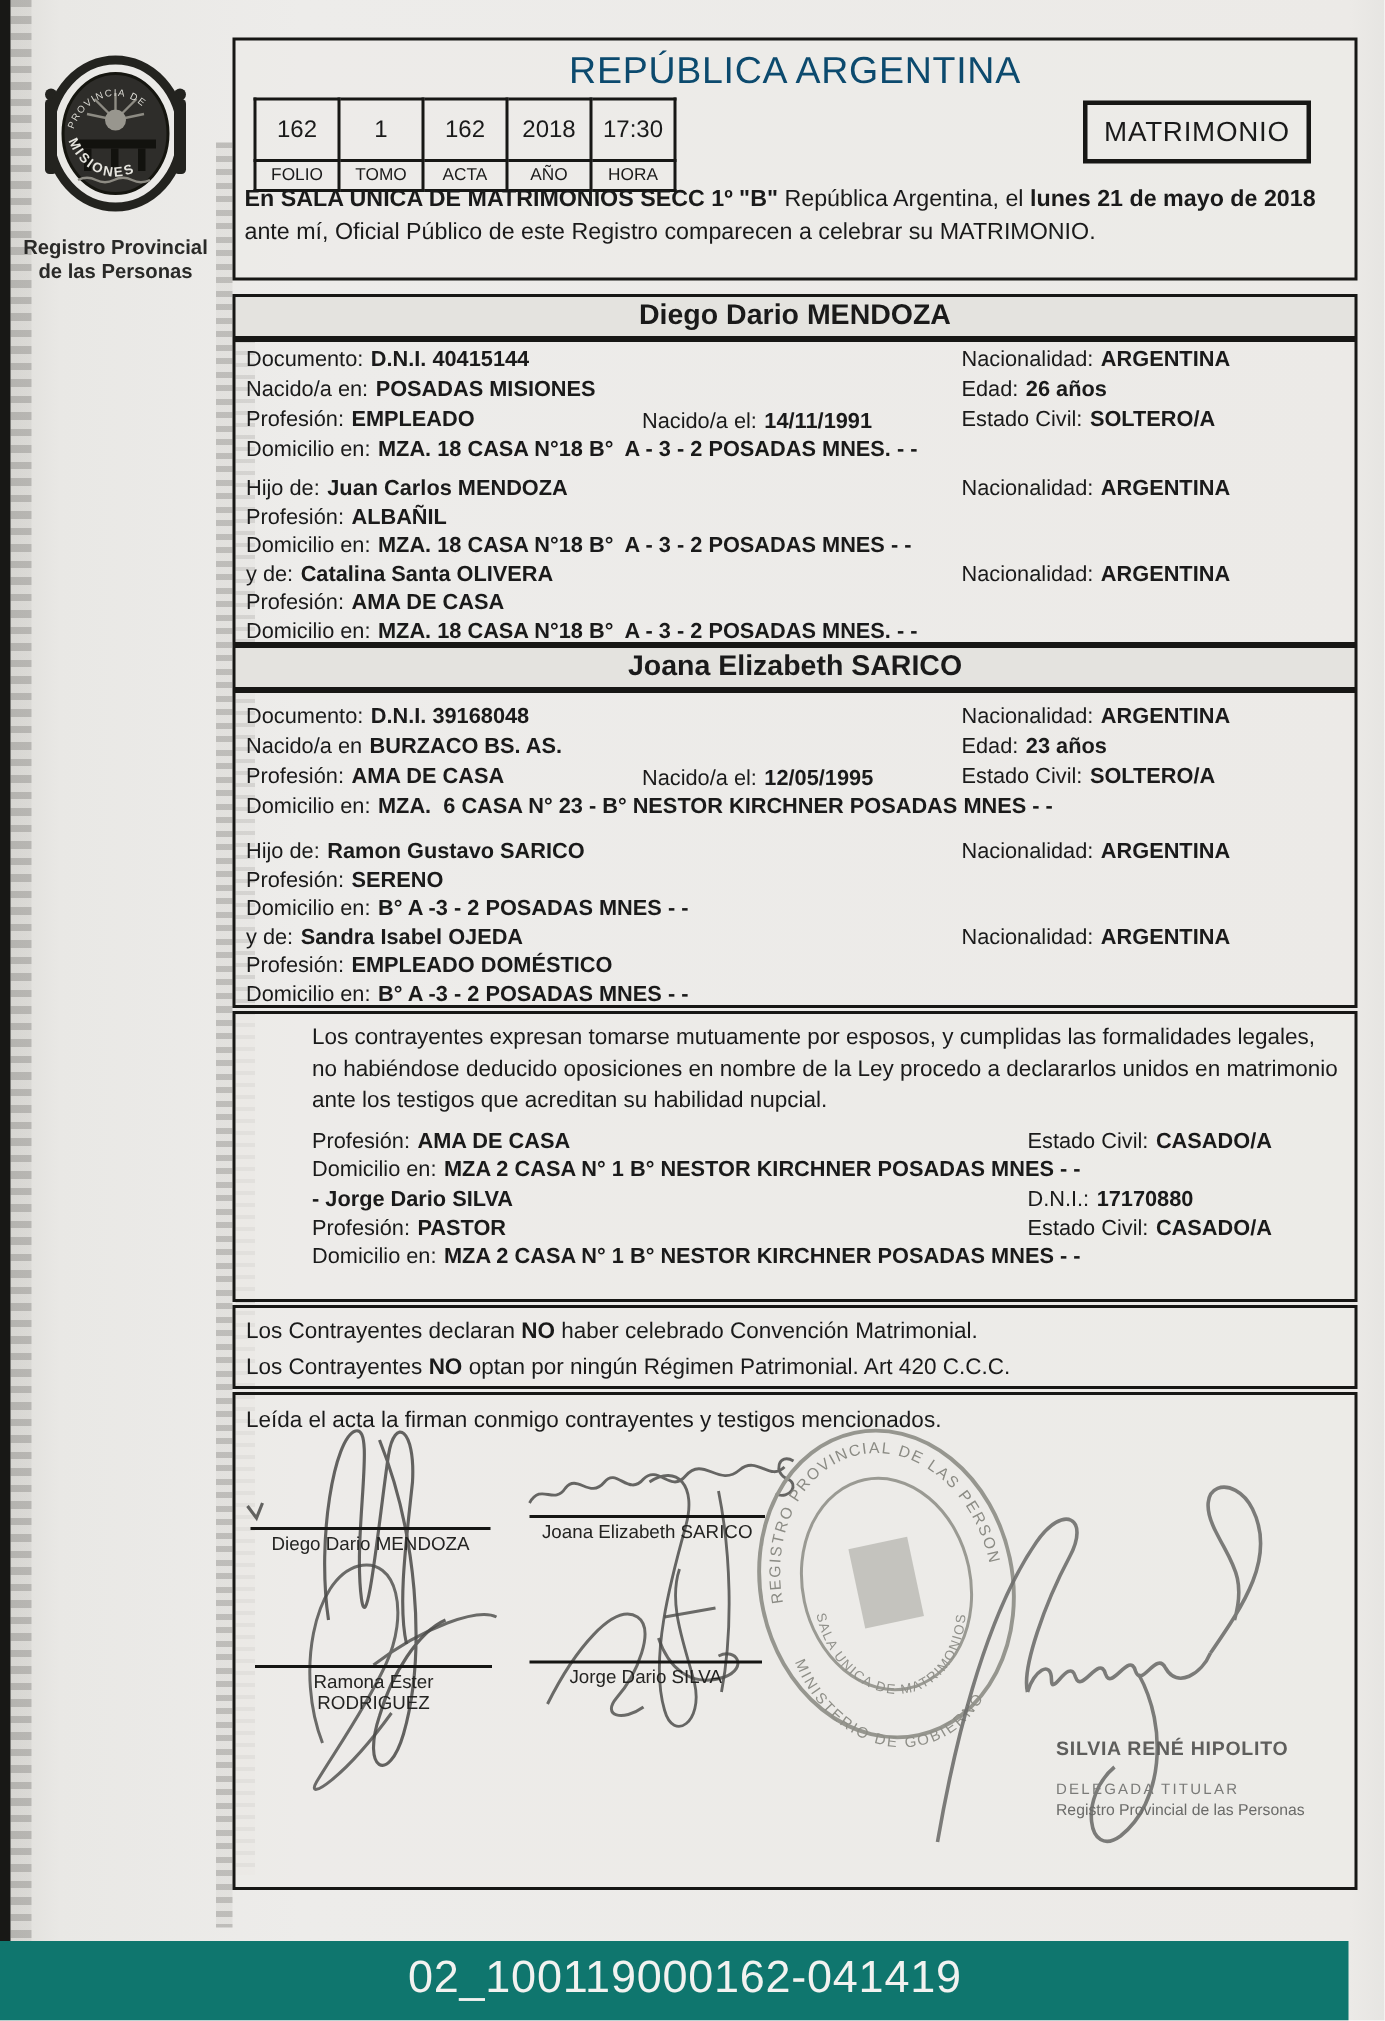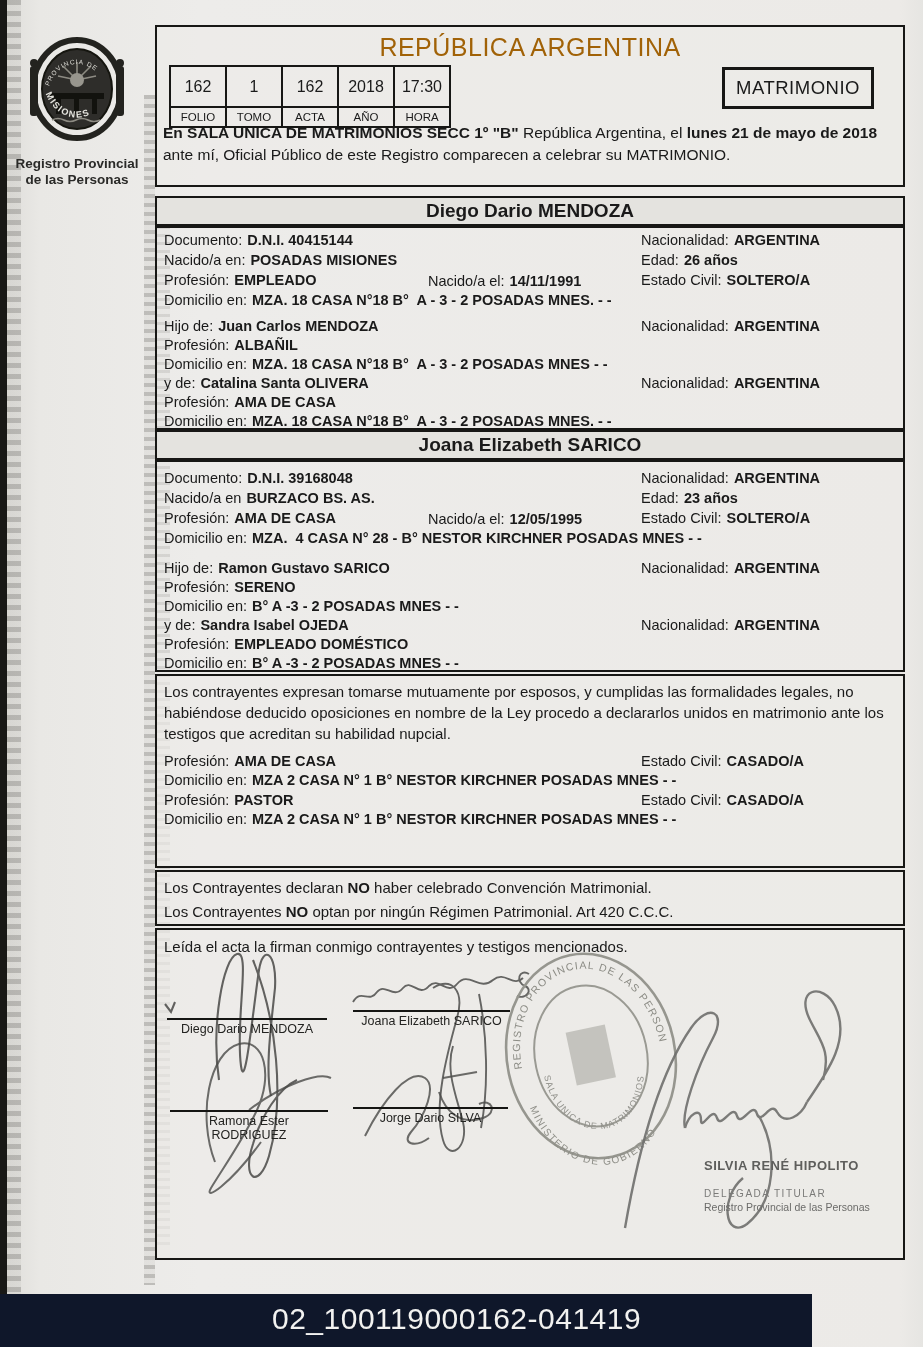--- a/index.html
+++ b/index.html
@@ -20,21 +20,21 @@
     background:repeating-linear-gradient(180deg, rgba(105,103,98,.18) 0 3px, rgba(160,158,150,.05) 3px 8px); }
 
   
   .logo-block { position:absolute; left:10px; top:36px; width:134px; text-align:center; }
   .org-name { margin-top:4px; font-size:13.5px; font-weight:bold; line-height:16px; color:#2a2a28; }
 
   
   .doc { position:absolute; left:155px; top:25px; width:750px; }
   .bx { border:2px solid #171715; position:relative; background:rgba(236,235,232,.55); }
   .box-header { height:162px; margin-bottom:9px; }
-  .doc-title { position:absolute; left:0; right:0; top:6px; text-align:center; font-size:25px; letter-spacing:.5px; color:#a16207; }
+  .doc-title { position:absolute; left:0; right:0; top:6px; text-align:center; font-size:25px; letter-spacing:.5px; color:#0c4a6e; }
   .rec-table { position:absolute; left:12px; top:38px; border-collapse:collapse; }
   .rec-table td { border:2px solid #171715; text-align:center; }
   .rec-table .v td { width:56px; height:41px; font-size:16px; }
   .rec-table .l td { height:20px; font-size:11.5px; }
   .badge { position:absolute; left:565px; top:40px; width:152px; height:42px; border:3px solid #171715;
     text-align:center; line-height:36px; font-size:18.5px; letter-spacing:.5px; }
   .intro { position:absolute; left:6px; right:3px; top:95px; font-size:15.5px; line-height:22px; }
   .b { font-weight:bold; }
 
   .bar { height:30px; border:2px solid #171715; background:#e4e3df; text-align:center;
@@ -43,39 +43,39 @@
   .det-a { height:204px; padding-top:4px; }
   .det-b { height:212px; padding-top:8px; }
   .row { position:relative; height:20px; padding-left:7px; font-size:14.5px; white-space:nowrap; }
   .rows-sm .row { height:19px; }
   .sp6 { height:6px; } .sp10 { height:10px; }
   .lbl { font-weight:400; margin-right:5px; }
   .val { font-weight:bold; white-space:pre; }
   .colm { position:absolute; left:271px;margin-top:41px; }
   .colr { position:absolute; left:484px; }
 
-  .box-consent { height:194px; margin-top:2px; }
+  .box-consent { height:194px; margin-top:2px;padding-left:44px; }
   .cons-par { padding:5px 6px 0 7px; font-size:15px; line-height:21px; }
   .wit { margin-top:9px; }
   .wit .row { height:19px; }
 
   .box-decl { height:56px; margin-top:2px; }
   .decl-line { padding-left:7px; margin-top:7px; font-size:15px; }
 
   .box-sign { height:332px; margin-top:2px; }
   .closing { padding:8px 0 0 7px; font-size:15px; }
   .sigline { position:absolute; height:2px; background:#151513; }
   .siglabel { position:absolute; text-align:center; font-size:12.5px; color:#232321; line-height:14px; }
   .sig-svg { position:absolute; left:0; top:0; width:746px; height:328px; pointer-events:none; }
   .official { position:absolute; left:547px; top:228px; width:205px; text-align:left; }
   .official .nm { font-size:13px; font-weight:bold; color:#5e5e5c; letter-spacing:.5px; }
   .official .tt { font-size:10px; color:#7a7a78; letter-spacing:1.5px; margin-top:15px; }
   .official .og { font-size:10.5px; color:#6b6b69; margin-top:2px; }
 
-  .footer-bar { position:absolute; left:0; top:1294px; width:812px; height:53px; background:#0f172a; }
+  .footer-bar { position:absolute; left:0; top:1294px; width:899px; height:53px; background:#0f766e; }
   .footer-code { position:absolute; left:272px; top:8px; font-size:30px; color:#f2f2f0; letter-spacing:.5px; }
 </style>
 </head>
 <body>
 
 <div class="edge-left"></div>
 <div class="edge-shadow"></div>
 <div class="streak"></div>
 <div class="inner-smudge"></div>
 
@@ -193,21 +193,21 @@
     </div>
     <div class="row">
       <span class="lbl">Nacido/a en</span><span class="val">BURZACO BS. AS.</span>
       <span class="colr"><span class="lbl">Edad:</span><span class="val">23 años</span></span>
     </div>
     <div class="row">
       <span class="lbl">Profesión:</span><span class="val">AMA DE CASA</span>
       <span class="colr"><span class="lbl">Estado Civil:</span><span class="val">SOLTERO/A</span></span>
     </div>
     <div class="row">
-      <span class="lbl">Domicilio en:</span><span class="val">MZA.  4 CASA N° 28 - B° NESTOR KIRCHNER POSADAS MNES - -</span>
+      <span class="lbl">Domicilio en:</span><span class="val">MZA.  6 CASA N° 23 - B° NESTOR KIRCHNER POSADAS MNES - -</span>
     </div>
     <div class="sp10"></div>
     <div class="rows-sm">
       <div class="row">
         <span class="lbl">Hijo de:</span><span class="val">Ramon Gustavo SARICO</span>
         <span class="colr"><span class="lbl">Nacionalidad:</span><span class="val">ARGENTINA</span></span>
       </div>
       <div class="row">
         <span class="lbl">Profesión:</span><span class="val">SERENO</span>
       </div>
@@ -232,20 +232,24 @@
     <div class="wit">
       <div class="row">
         <span class="lbl">Profesión:</span><span class="val">AMA DE CASA</span>
         <span class="colr"><span class="lbl">Estado Civil:</span><span class="val">CASADO/A</span></span>
       </div>
       <div class="row">
         <span class="lbl">Domicilio en:</span><span class="val">MZA 2 CASA N° 1 B° NESTOR KIRCHNER POSADAS MNES - -</span>
       </div>
     </div>
     <div class="wit" style="margin-top:1px">
+      <div class="row">
+        <span class="val">- Jorge Dario SILVA</span>
+        <span class="colr"><span class="lbl">D.N.I.:</span><span class="val">17170880</span></span>
+      </div>
       <div class="row">
         <span class="lbl">Profesión:</span><span class="val">PASTOR</span>
         <span class="colr"><span class="lbl">Estado Civil:</span><span class="val">CASADO/A</span></span>
       </div>
       <div class="row">
         <span class="lbl">Domicilio en:</span><span class="val">MZA 2 CASA N° 1 B° NESTOR KIRCHNER POSADAS MNES - -</span>
       </div>
     </div>
   </div>
 

